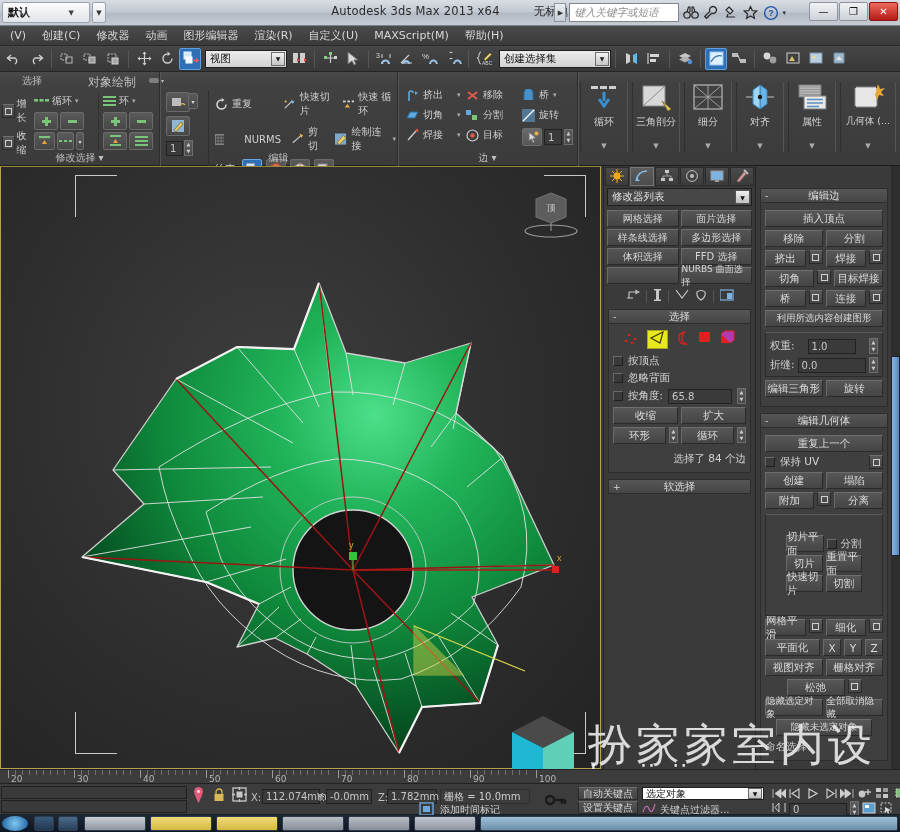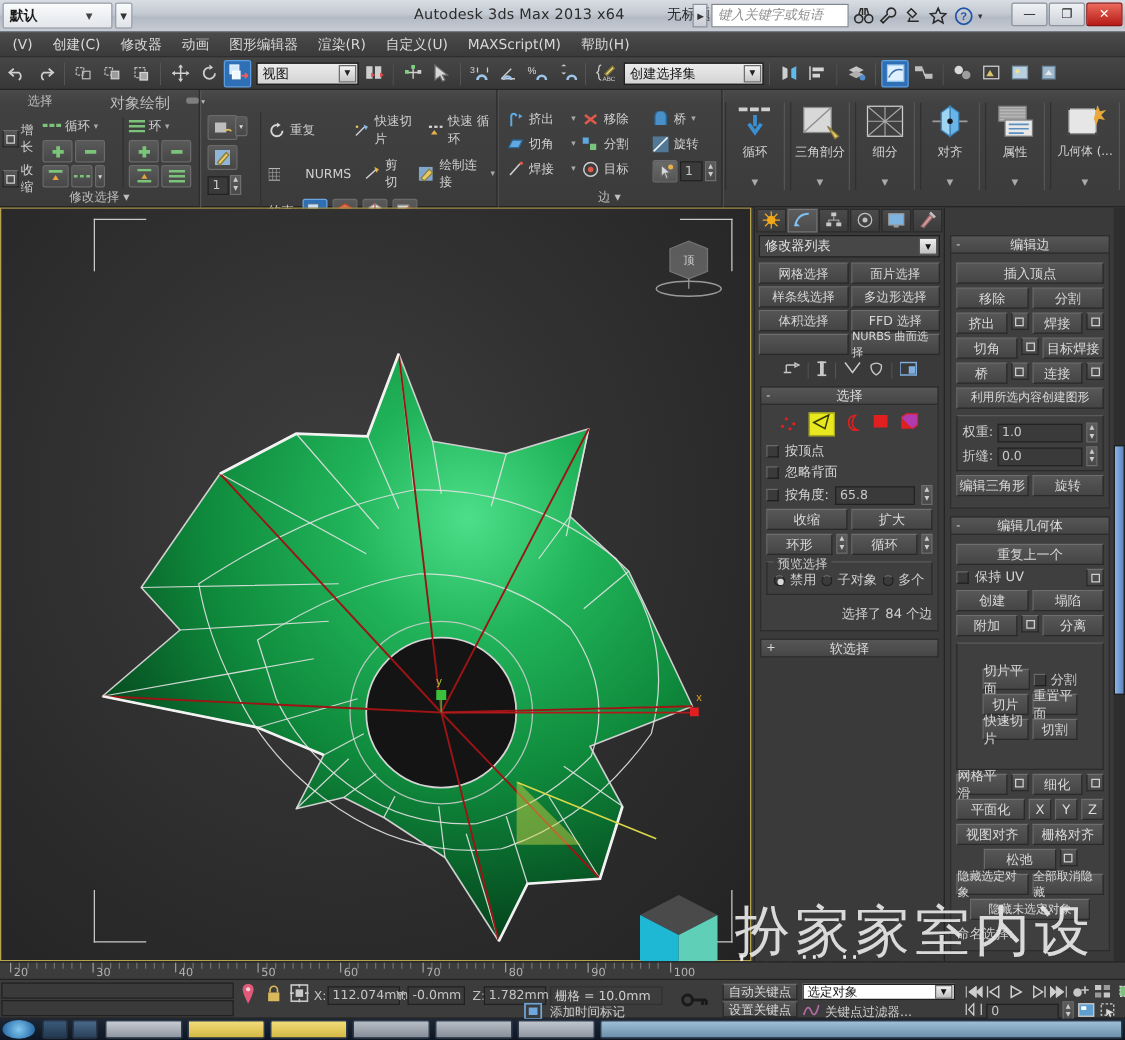--- a/index.html
+++ b/index.html
@@ -674,20 +674,21 @@
               </svg>
             </div>
           <div class="rbtn" style="width:20px;height:19px">
               <svg width="14" height="14" viewBox="0 0 14 14">
                 <rect x="1" y="2" width="9" height="9" fill="#d4d4d4" stroke="#888"></rect>
                 <path d="M10 11 L10 4 M8 6 l2 -2.5 l2 2.5" stroke="#d05a3a" fill="none" stroke-width="1.2"></path>
               </svg>
             </div>
         </div>
       </div>
+      <div class="rtitle">编辑</div>
     </div>
 
     <div class="rpanel" style="left:398px;width:180px">
       <div style="position:absolute;left:8px;top:16px;display:flex;flex-direction:column;gap:6px">
         <div style="display:flex;align-items:center;gap:4px">
           <svg width="13" height="13" viewBox="0 0 13 13">
               <path d="M3 12 L3 4 a2 2 0 0 1 4 0" fill="none" stroke="#5fa8e0" stroke-width="1.6"></path>
               <path d="M9 2 l3 2 l-3 2z" fill="#5fa8e0"></path>
             </svg>
           <span class="rlabel" style="width:30px">挤出</span>
@@ -1041,31 +1042,20 @@
         <span class="spin">
             <i>▲</i>
             <i>▼</i>
           </span>
         <span class="pbtn">循环</span>
         <span class="spin">
             <i>▲</i>
             <i>▼</i>
           </span>
       </div>
-      <div class="grpbox">
-        <span class="grplbl">预览选择</span>
-        <div style="display:flex;align-items:center;gap:4px;font-size:10.5px">
-          <span class="radio on"></span>
-          <span>禁用</span>
-          <span class="radio"></span>
-          <span>子对象</span>
-          <span class="radio"></span>
-          <span>多个</span>
-        </div>
-      </div>
       <div style="text-align:right;font-size:10.5px;color:#d2d2d2;margin-top:8px">选择了 84 个边</div>
     </div>
 
     <div class="rollhdr" style="margin-top:6px">
       <span class="pm">+</span>
       <span>软选择</span>
     </div>
   </div>
 
   <div class="rightpanel">
@@ -1107,21 +1097,21 @@
             </span>
           <span class="pbtn">连接</span>
           <span class="sqbtn">
               <i></i>
             </span>
         </div>
         <div class="btnrow">
           <span class="pbtn" style="font-size:9.5px">利用所选内容创建图形</span>
         </div>
         <div class="grpbox" style="padding:5px 4px 3px">
-          <div style="display:flex;align-items:center;gap:3px;margin-bottom:3px">
+          <div style="display:flex;align-items:center;gap:13px;margin-bottom:3px">
             <span style="font-size:10.5px">权重:</span>
             <span class="numfield" style="flex:1;height:15px">1.0</span>
             <span class="spin">
                 <i>▲</i>
                 <i>▼</i>
               </span>
           </div>
           <div style="display:flex;align-items:center;gap:3px">
             <span style="font-size:10.5px">折缝:</span>
             <span class="numfield" style="flex:1;height:15px">0.0</span>

